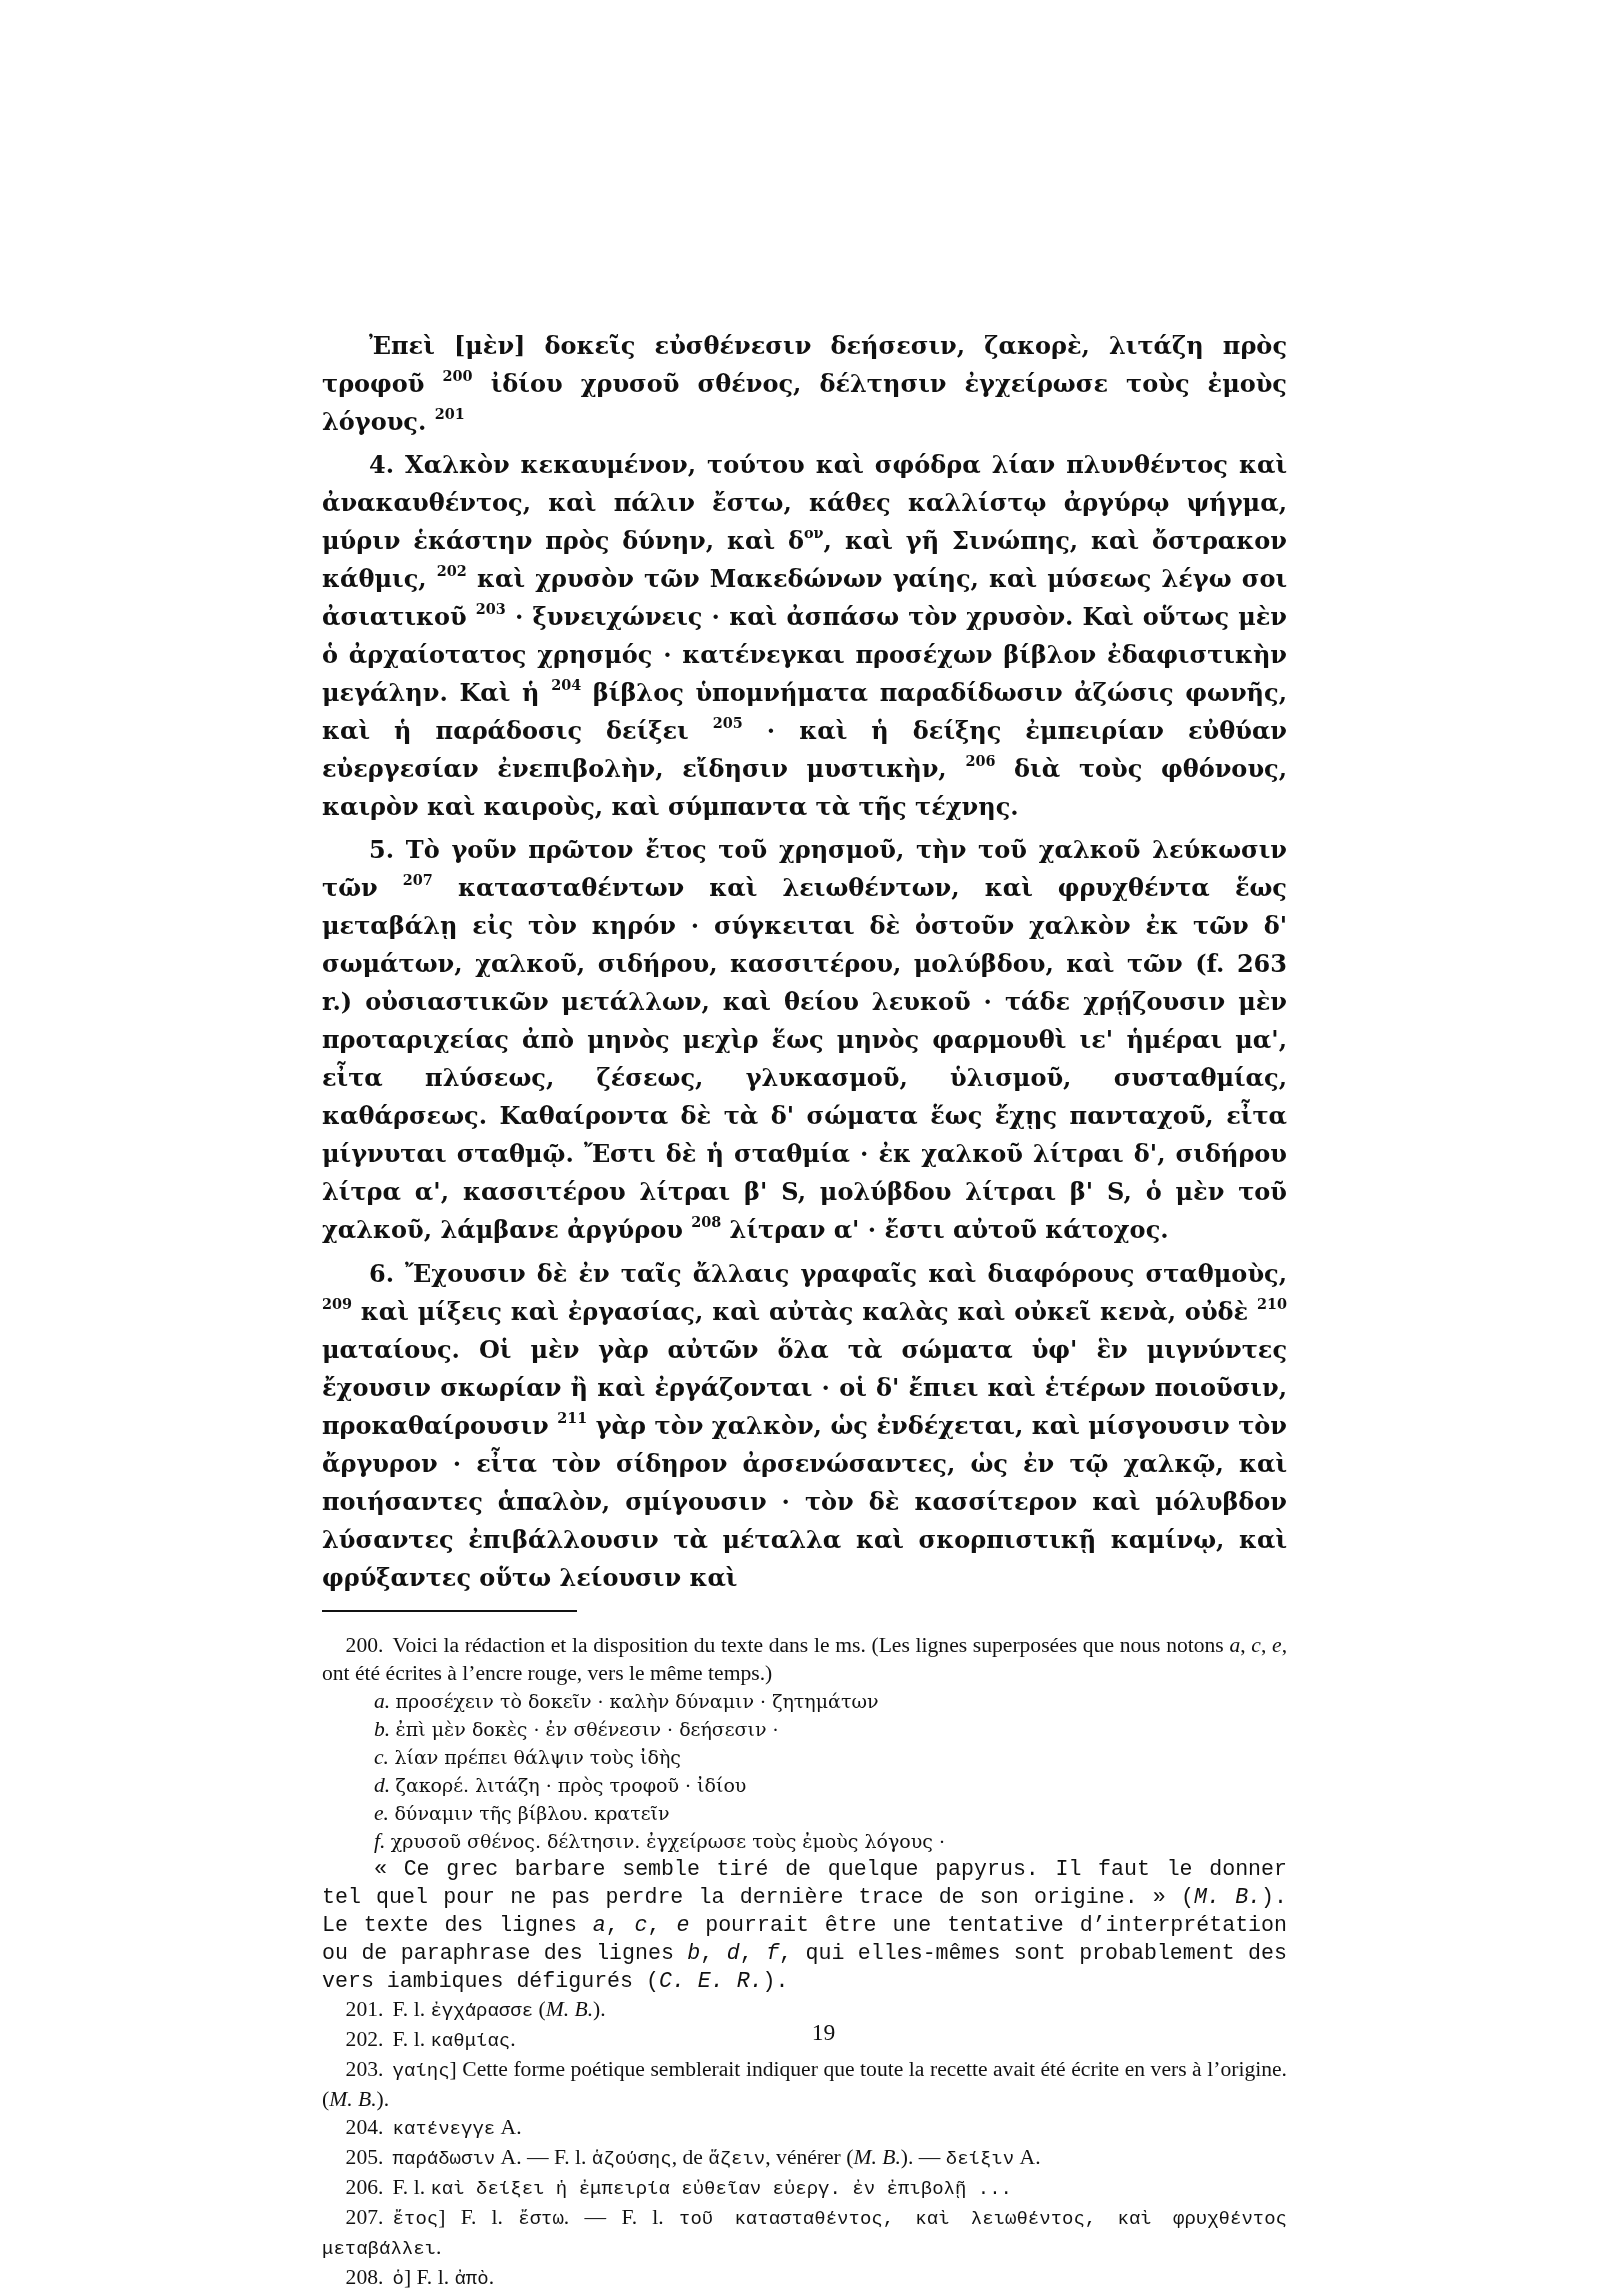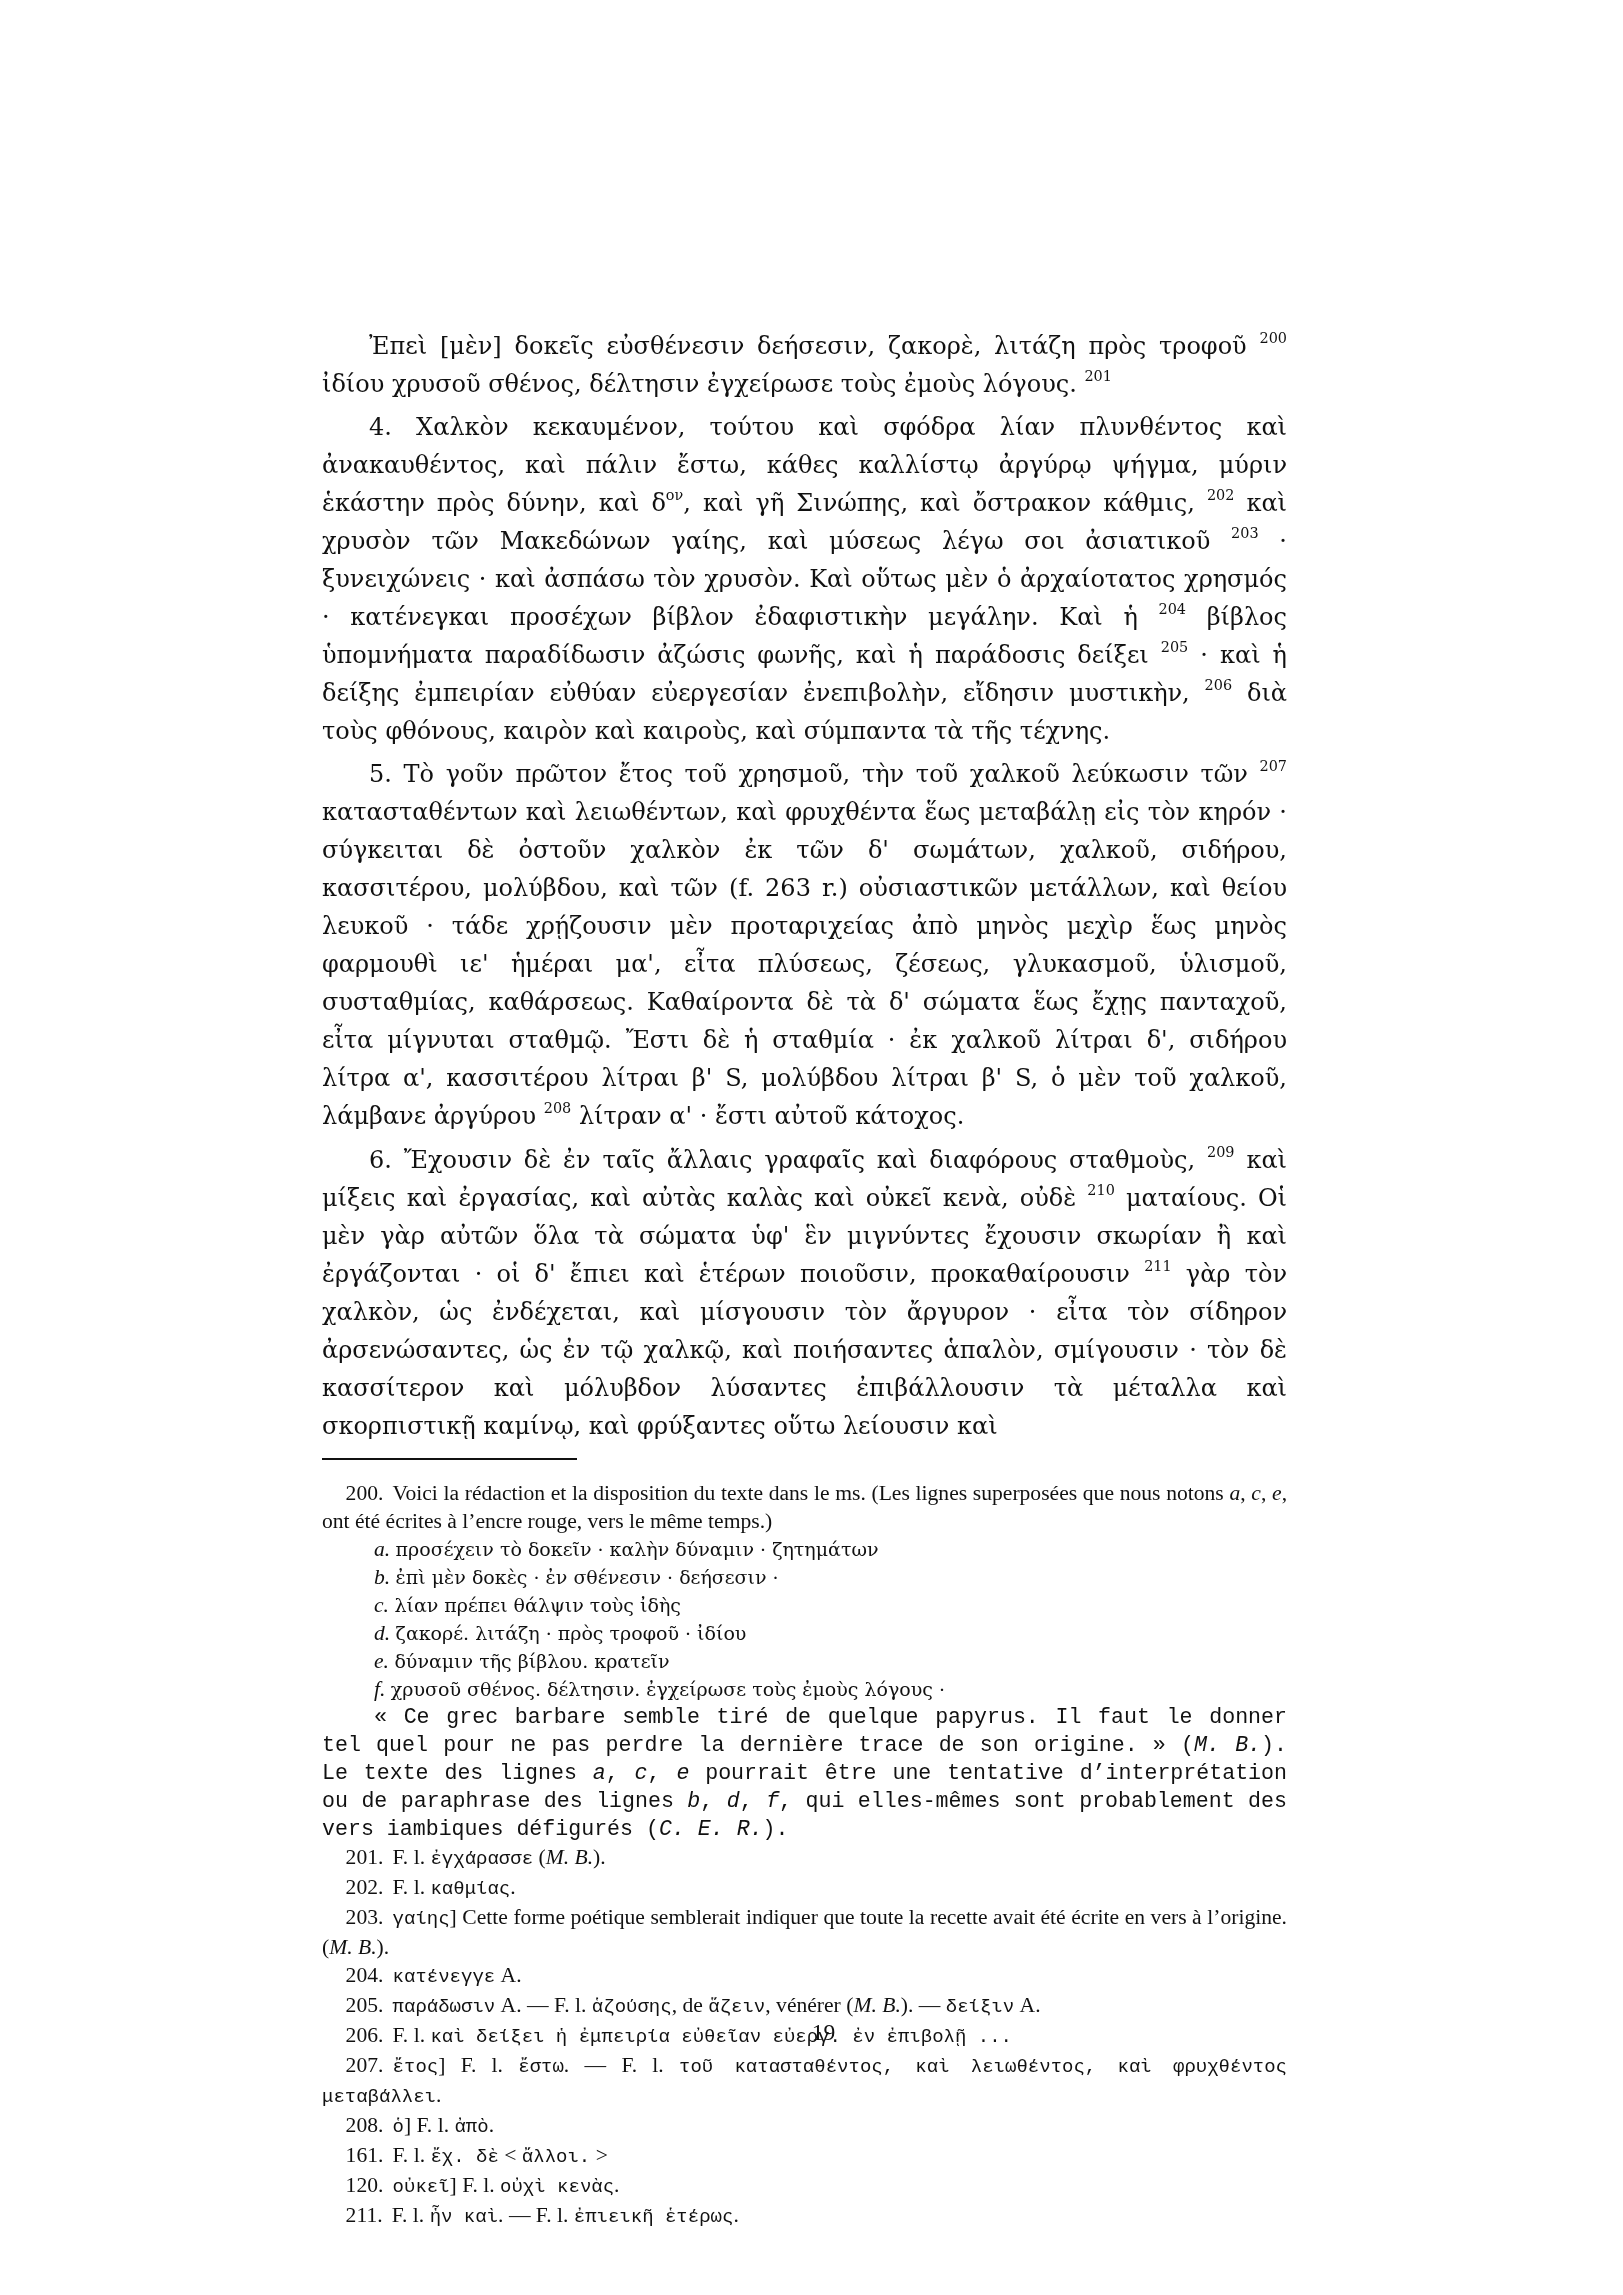--- a/index.html
+++ b/index.html
@@ -1,19 +1,19 @@
 <!DOCTYPE html>
 <html style="font-size:10.5px"><head>
 <meta charset="utf-8">
 <style>
   html, body { margin: 0; padding: 0; background: #ffffff; }
   body { width: 1623px; height: 2295px; position: relative; overflow: hidden; color: #111; font-family: "DejaVu Serif", "Liberation Serif", serif; }
   .column { position: absolute; left: 322px; width: 965px; top: 327px; }
   .body-text { font-size: 24px; line-height: 38px; text-align: justify; hyphens: auto; }
-  .body-text p { margin: 0 0 5.2px 0; text-indent: 47px; }
+  .body-text p { margin: 0 0 5.2px 0; text-indent: 47px; font-weight: bold; }
   .body-text p.first { text-indent: 47px; }
   sup { font-size: 0.6em; vertical-align: 0.75em; line-height: 0; }
   .rule { width: 255px; height: 0; border-top: 2px solid #111; margin: 13px 0 19.6px 0; }
   .notes { font-family: "Liberation Serif", serif; font-size: 21.6px; line-height: 28px; text-align: justify; }
   .note { margin: 0; text-indent: 11.8px; }
   .note .num { display: inline-block; min-width: 0; margin-right: 9.2px; }
   .note.sub { padding-left: 52px; text-indent: 0; font-family: "DejaVu Serif", serif; font-size: 19px; }
   .note.sub i { font-family: "Liberation Serif", serif; font-size: 21.6px; }
   .note.quote { text-indent: 52px; font-family: Liberation Mono, monospace; }
   .gr { font-family: Liberation Mono, monospace; font-size: 0.88em; }

